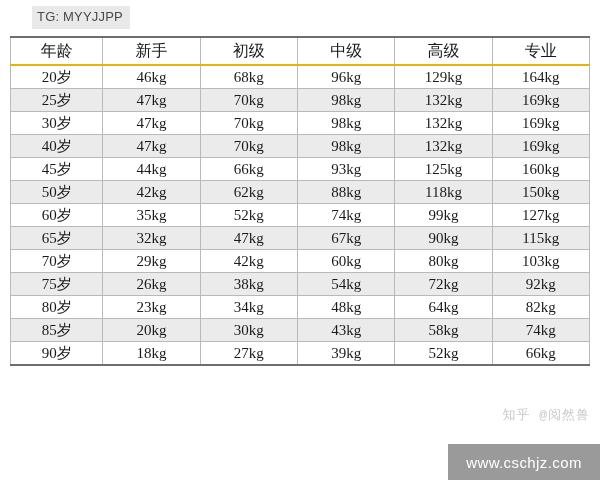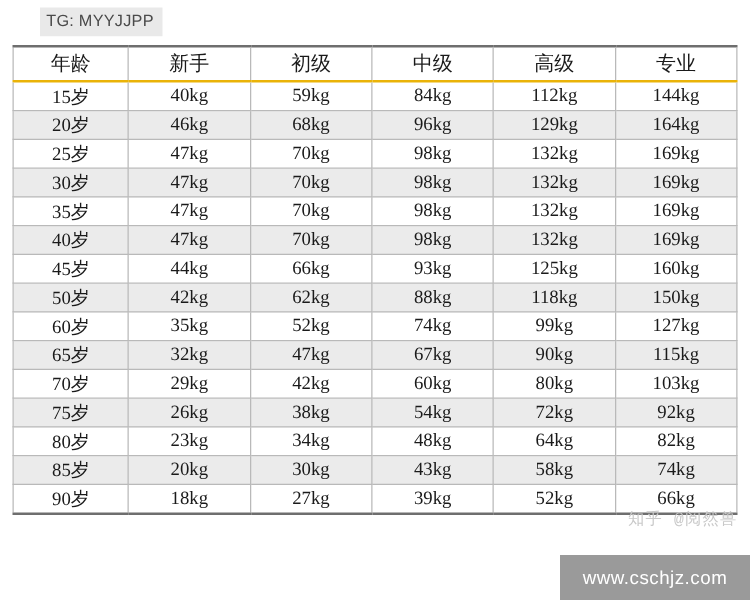--- a/index.html
+++ b/index.html
@@ -126,28 +126,20 @@
         <th>年龄</th>
         <th>新手</th>
         <th>初级</th>
         <th>中级</th>
         <th>高级</th>
         <th>专业</th>
       </tr>
     </thead>
     <tbody>
       <tr>
-        <td>15岁</td>
-        <td>40kg</td>
-        <td>59kg</td>
-        <td>84kg</td>
-        <td>112kg</td>
-        <td>144kg</td>
-      </tr>
-      <tr>
         <td>20岁</td>
         <td>46kg</td>
         <td>68kg</td>
         <td>96kg</td>
         <td>129kg</td>
         <td>164kg</td>
       </tr>
       <tr>
         <td>25岁</td>
         <td>47kg</td>
@@ -158,28 +150,20 @@
       </tr>
       <tr>
         <td>30岁</td>
         <td>47kg</td>
         <td>70kg</td>
         <td>98kg</td>
         <td>132kg</td>
         <td>169kg</td>
       </tr>
       <tr>
-        <td>35岁</td>
-        <td>47kg</td>
-        <td>70kg</td>
-        <td>98kg</td>
-        <td>132kg</td>
-        <td>169kg</td>
-      </tr>
-      <tr>
         <td>40岁</td>
         <td>47kg</td>
         <td>70kg</td>
         <td>98kg</td>
         <td>132kg</td>
         <td>169kg</td>
       </tr>
       <tr>
         <td>45岁</td>
         <td>44kg</td>

